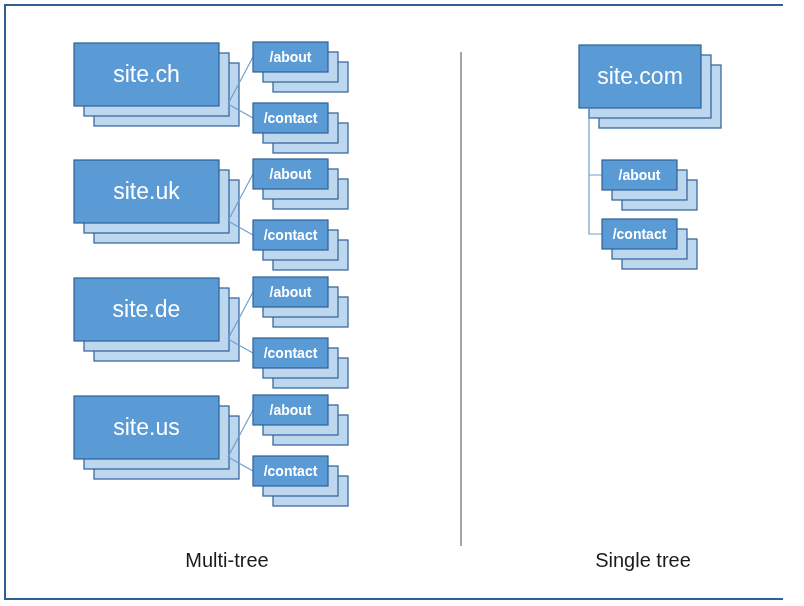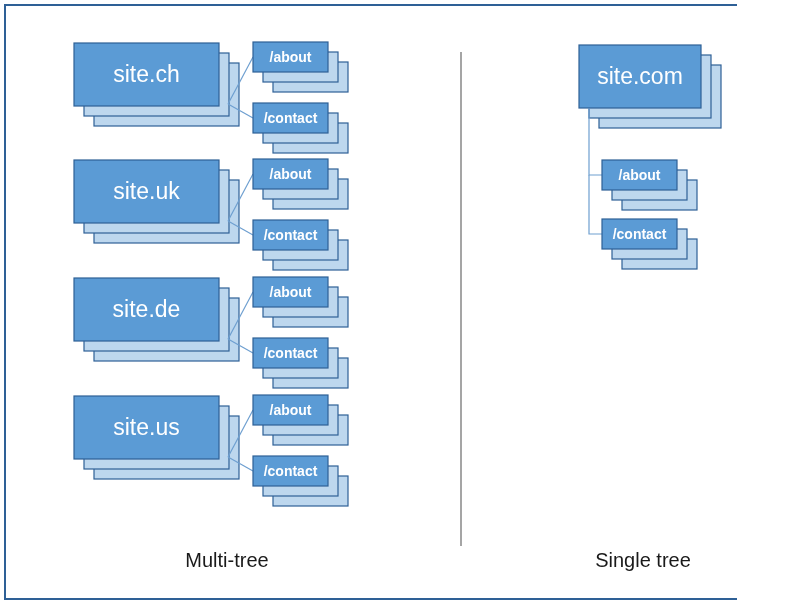--- a/index.html
+++ b/index.html
@@ -9,20 +9,21 @@
   }
   body {
     font-family: "Liberation Sans", sans-serif;
   }
   #canvas {
     position: relative;
     width: 737px;
     height: 606px;
     background: #ffffff;
     overflow: hidden;
+    padding-left: 46px;
   }
   #frame-border {
     position: absolute;
     left: 4px;
     top: 4px;
     width: 794px;
     height: 596px;
     border: 2px solid #2E6096;
     box-sizing: border-box;
     pointer-events: none;

